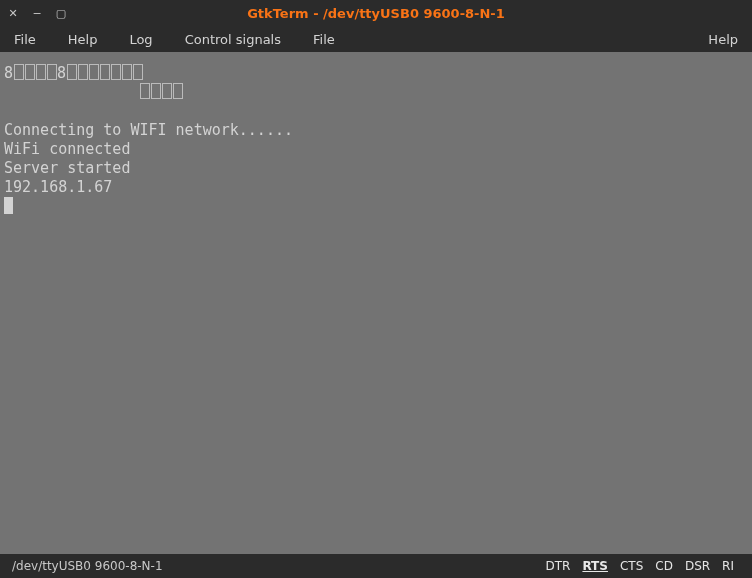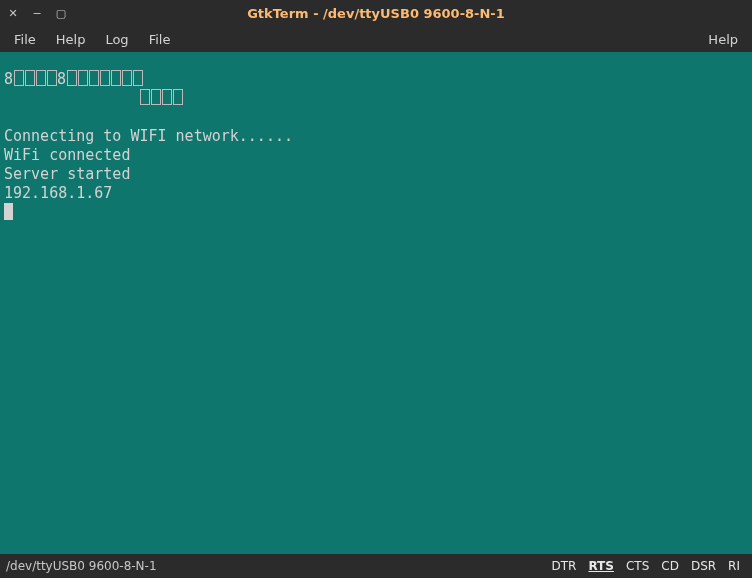--- a/index.html
+++ b/index.html
@@ -40,47 +40,47 @@
       color: #c8c8c8;
       font-size: 11px;
       line-height: 1;
     }
     .title-text {
       position: absolute;
       left: 0;
       right: 0;
       text-align: center;
       font-weight: bold;
-      color: #fdba74;
+      color: #f97316;
       pointer-events: none;
     }
     .menubar {
       background: #2b2b2b;
       color: #d3d3d3;
       height: 26px;
       display: flex;
       align-items: center;
       padding: 0 4px;
-      gap: 0;
+      gap: 12px;
     }
     .menubar .menu-item {
       padding: 4px 10px;
       cursor: pointer;
     }
     .menubar .spacer {
       flex: 1;
     }
     .terminal {
       flex: 1;
-      background: #0f766e;
+      background: #737373;
       color: #d3d3d3;
       font-family: "DejaVu Sans Mono", "Courier New", monospace;
       font-size: 15px;
       line-height: 19px;
-      padding: 18px 4px;
+      padding: 12px 4px;
       white-space: pre;
       overflow: hidden;
     }
     .glyph {
       display: inline-block;
       width: 10px;
       height: 16px;
       border: 1px solid #bbb;
       position: relative;
       vertical-align: -2px;
@@ -96,21 +96,21 @@
       height: 17px;
       background: #d3d3d3;
       vertical-align: -2px;
     }
     .statusbar {
       background: #2b2b2b;
       color: #999;
       height: 24px;
       display: flex;
       align-items: center;
-      padding: 0 6px;
+      padding: 0 12px;
       font-size: 12px;
     }
     .statusbar .status-left {
       color: #c8c8c8;
     }
     .statusbar .spacer {
       flex: 1;
     }
     .statusbar .signal {
       padding: 0 6px;
@@ -131,20 +131,21 @@
     <span>─</span>
     <span>▢</span>
   </div>
   <div class="title-text">GtkTerm - /dev/ttyUSB0  9600-8-N-1</div>
 </div>
 
 <div class="menubar">
   <div class="menu-item">File</div>
   <div class="menu-item">Help</div>
   <div class="menu-item">Log</div>
+  <div class="menu-item">Control signals</div>
   <div class="menu-item">File</div>
   <div class="spacer"></div>
   <div class="menu-item">Help</div>
 </div>
 
 <div class="terminal"><span>8</span><span class="glyph"></span><span class="glyph"></span><span class="glyph"></span><span class="glyph"></span><span>8</span><span class="glyph"></span><span class="glyph"></span><span class="glyph"></span><span class="glyph"></span><span class="glyph"></span><span class="glyph"></span><span class="glyph"></span>
                <span class="glyph"></span><span class="glyph"></span><span class="glyph"></span><span class="glyph"></span>
 
 <span>Connecting to WIFI network......</span>
 <span>WiFi connected</span>

